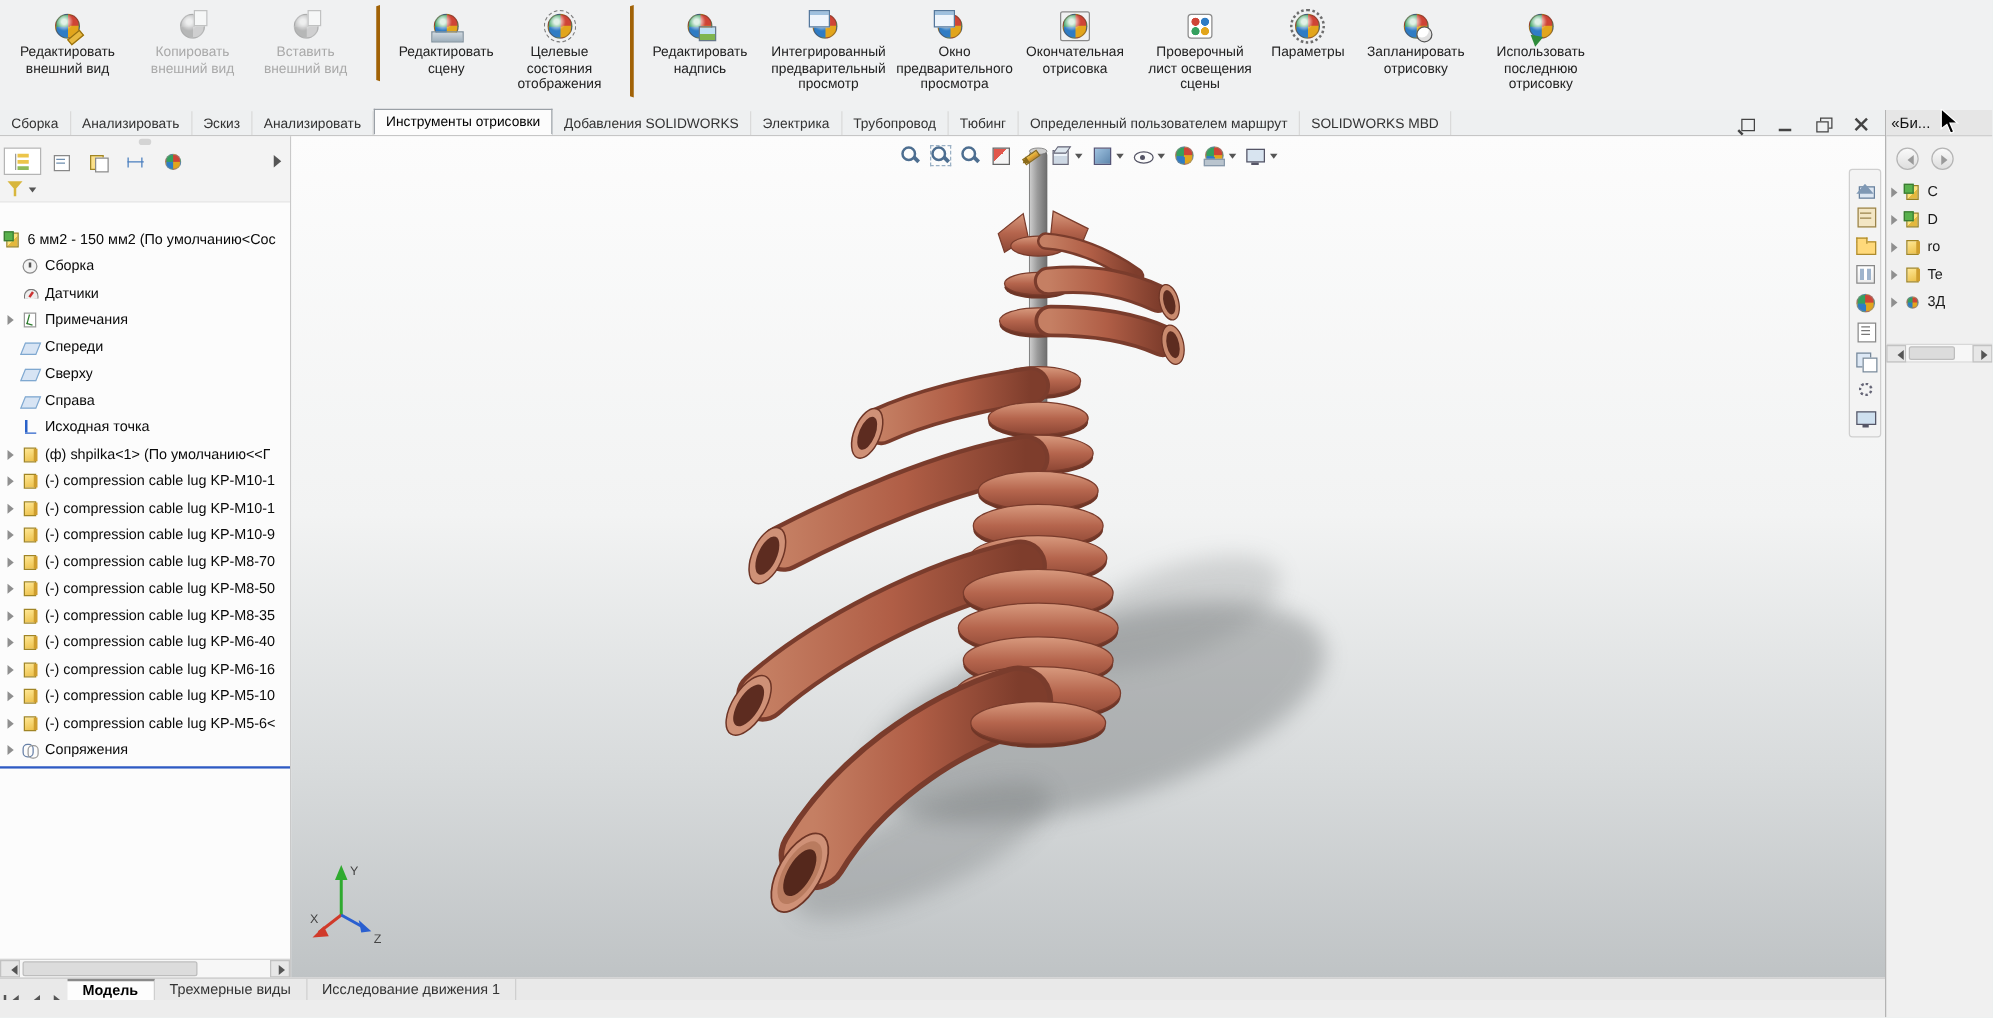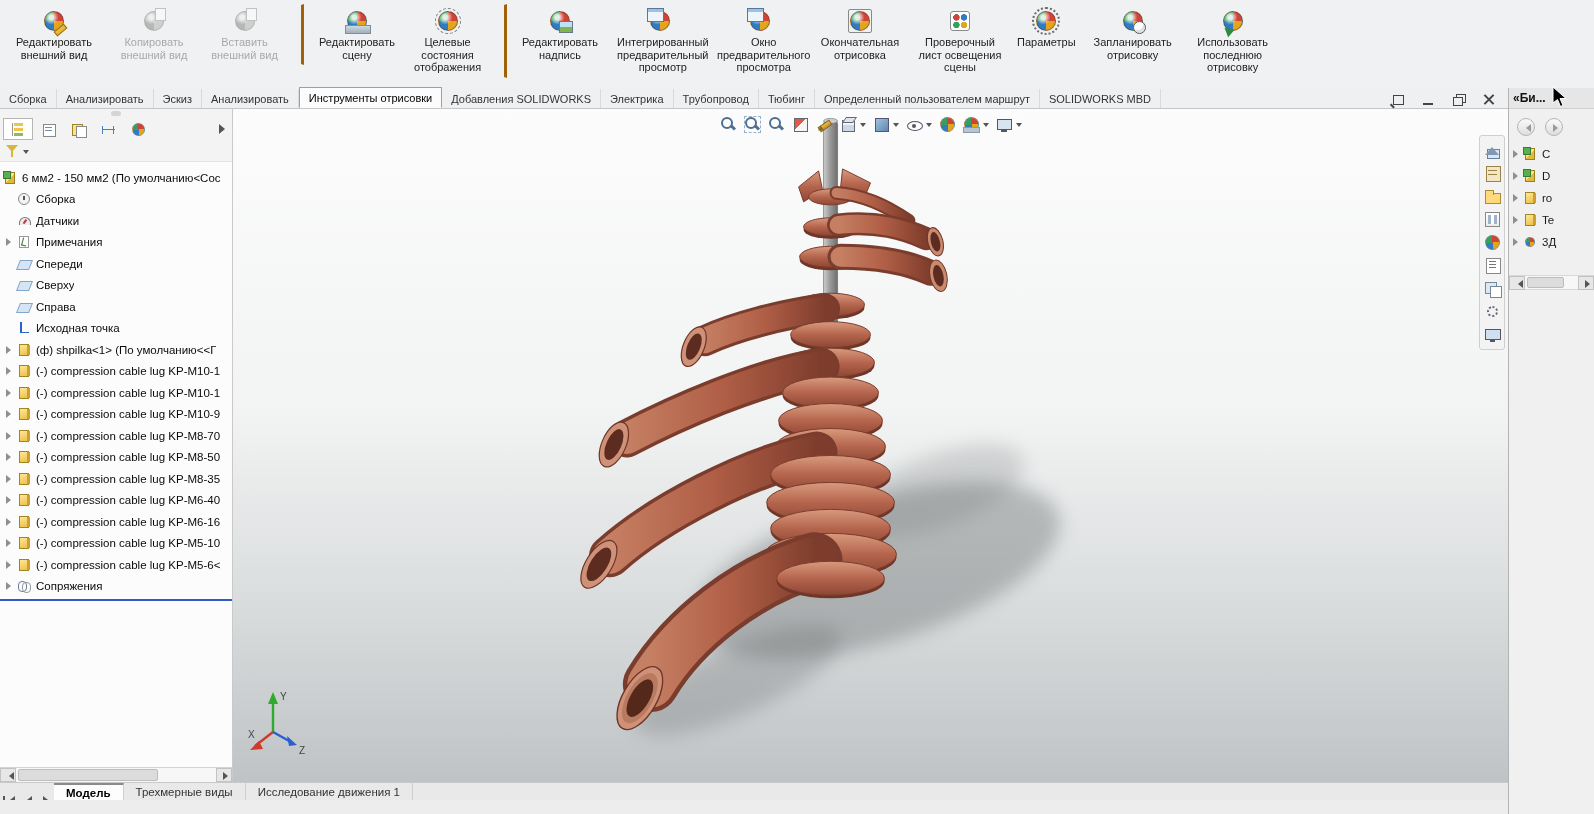--- a/index.html
+++ b/index.html
@@ -66,21 +66,21 @@
   .x-dimxpertmanager-tab-icon::before{left:1px;top:7px;width:13px;height:1.6px;background:#4a7fbf}
   .x-dimxpertmanager-tab-icon::after{left:1px;top:4px;width:1.6px;height:8px;background:#4a7fbf;box-shadow:11px 0 0 #4a7fbf}
   .x-displaymanager-tab-icon::before{inset:1px;border-radius:50%;background:conic-gradient(#cf4436 0 25%,#e2a51c 0 50%,#2f7cc4 0 75%,#35a05e 0);border:1px solid #8888}
   .ptabs-chevron{margin-left:auto;width:14px;height:14px;position:relative;cursor:default}
   .ptabs-chevron::before{content:"";position:absolute;left:4px;top:2px;border:5px solid transparent;border-left:6px solid #555}
   .filter-row{display:flex;align-items:center;height:20px;padding:0 5px;flex:0 0 auto}
   .funnel-icon{width:15px;height:14px;position:relative}
   .funnel-icon::before{content:"";position:absolute;left:1px;top:1px;border-left:6px solid transparent;border-right:6px solid transparent;border-top:7px solid #d8b63c}
   .funnel-icon::after{content:"";position:absolute;left:6px;top:7px;width:2px;height:6px;background:#d8b63c}
   .filter-caret{width:0;height:0;border:3.5px solid transparent;border-top:4.5px solid #555;margin:4px 0 0 3px}
-  .tree{flex:1;background:#fcfcfc;display:flex;flex-direction:column;overflow:hidden;border-top:1px solid #e4e4e4;padding-top:5px}
+  .tree{flex:1;background:#fcfcfc;display:flex;flex-direction:column;overflow:hidden;border-top:1px solid #e4e4e4;padding-top:19px}
   .tree-rows{flex:0 0 auto}
   .trow{display:flex;align-items:center;height:21.5px;padding-left:3px;cursor:default;white-space:nowrap}
   .trow:not(.child) .exp{display:none}
   .exp{width:14px;flex:0 0 14px;position:relative;height:14px}
   .trow.has-exp .exp::before{content:"";position:absolute;left:3px;top:3px;border:4px solid transparent;border-left:5px solid #8f8f8f}
   .tlabel{font-size:11.5px;color:#0a0a0a;overflow:hidden}
   .tree-endbar{height:2px;background:#2f5bc4;margin-top:2px;flex:0 0 auto}
   .tree-fill{flex:1;background:#fcfcfc}
 
   .ticon{position:relative;width:14px;height:14px;flex:0 0 14px;margin-right:5px}
@@ -151,21 +151,21 @@
   .x-custom-properties-icon::before{left:3px;top:2px;width:13px;height:14px;background:#fff;border:1px solid #888}
   .x-custom-properties-icon::after{left:6px;top:5px;width:7px;height:1.4px;background:#777;box-shadow:0 3px 0 #777,0 6px 0 #777}
   .x-panes-icon::before{left:2px;top:3px;width:10px;height:10px;border:1px solid #789;background:#dde8f5}
   .x-panes-icon::after{left:7px;top:7px;width:10px;height:10px;border:1px solid #789;background:#fff}
   .x-settings-gear-icon::before{inset:4px;border:2.5px dotted #667;border-radius:50%}
   .x-screen-icon::before{left:2px;top:4px;width:14px;height:9px;border:1px solid #556;background:#cfe0ef}
   .x-screen-icon::after{left:7px;bottom:2px;width:5px;height:2px;background:#556}
 
   
   .right-panel{position:absolute;top:88px;right:0;width:86px;bottom:0;background:#f0f0f0;border-left:1px solid #b4b4b4}
-  .rp-header{height:21px;background:#e6e6e6;border-bottom:1px solid #cfcfcf;font-weight:bold;font-size:12px;padding:3px 4px;color:#111;white-space:nowrap;overflow:hidden}
+  .rp-header{height:21px;background:#e6e6e6;border-bottom:1px solid #cfcfcf;font-weight:normal;font-size:12px;padding:3px 4px;color:#111;white-space:nowrap;overflow:hidden}
   .rp-nav{display:flex;gap:10px;justify-content:flex-start;padding:9px 0 7px 8px}
   .navcirc{width:18px;height:18px;border-radius:50%;background:linear-gradient(#fafafa,#dedede);border:1px solid #b5b5b5;position:relative;cursor:default}
   .navcirc::before{content:"";position:absolute;top:4.5px;border:4px solid transparent}
   .nav-back::before{left:4px;border-right:5.5px solid #9a9a9a}
   .nav-fwd::before{left:7px;border-left:5.5px solid #9a9a9a}
   .rp-items{}
   .rpi{display:flex;align-items:center;height:22px;padding-left:1px;font-size:11.5px;white-space:nowrap;overflow:hidden;cursor:default}
   .rpi .exp{width:13px;flex:0 0 13px;position:relative;height:13px}
   .rpi .exp::before{content:"";position:absolute;left:3px;top:2.5px;border:4px solid transparent;border-left:5px solid #8f8f8f}
   .rp-hscroll{margin-top:22px;height:15px;background:#f0f0f0;border-top:1px solid #d8d8d8;border-bottom:1px solid #d8d8d8;display:flex}

